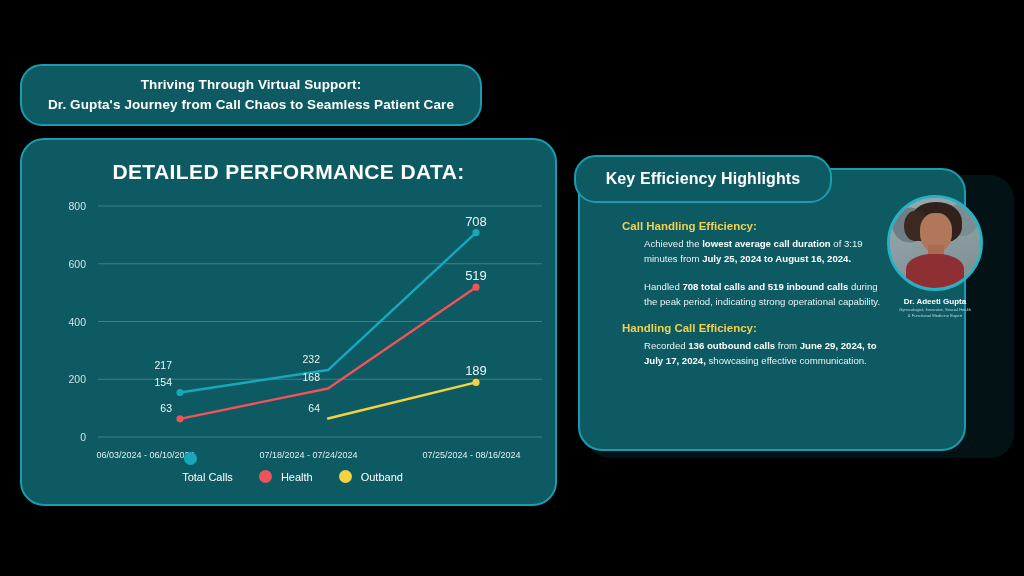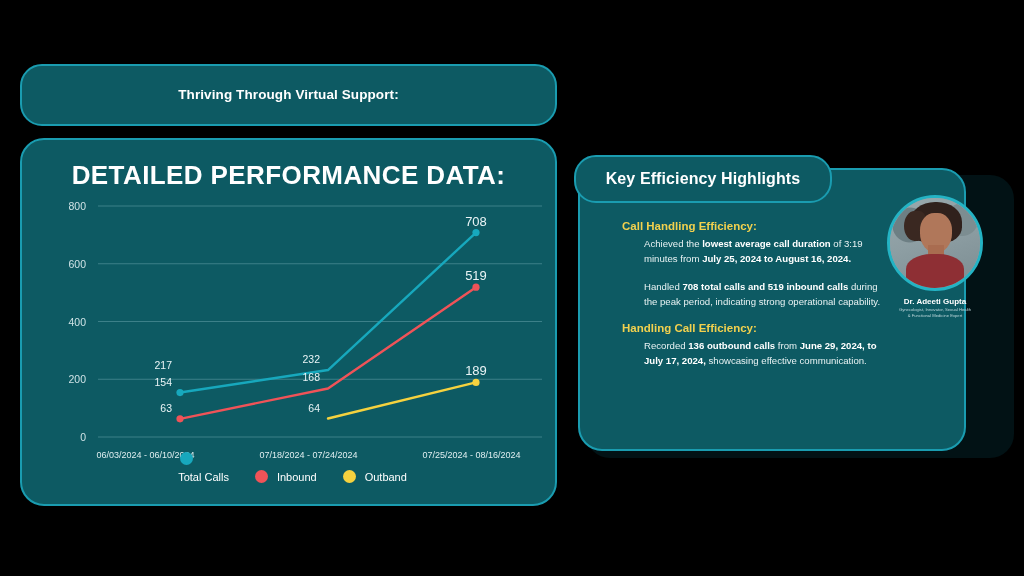--- a/index.html
+++ b/index.html
@@ -14,38 +14,38 @@
   
   .panel {
     position: absolute;
     background: #0d5a63;
     border: 2px solid #1a9cb0;
     border-radius: 26px;
   }
 
   
   #title-banner {
-    left: 20px; top: 64px; width: 537px; height: 62px;
+    left: 20px; top: 64px; width: 462px; height: 62px;
     border-radius: 22px;
     display: flex; align-items: center; justify-content: center;
   }
   #title-banner .t-text {
     color: #ffffff; font-size: 13.5px; font-weight: 700;
     line-height: 1.45; text-align: center; letter-spacing: .1px;
   }
 
   
   #chart-card {
     left: 20px; top: 138px; width: 537px; height: 368px;
     border-radius: 24px;
   }
   #chart-title {
     margin-top: 20px;
     text-align: center; color: #ffffff;
-    font-size: 26px; font-weight: 800; letter-spacing: .4px;
+    font-size: 21px; font-weight: 800; letter-spacing: .4px;
   }
 
   .plot {
     position: absolute; left: 0; top: 52px; width: 537px; height: 260px;
   }
   .plot svg { display: block; }
 
   
   #x-ticks {
     position: absolute; left: 0; top: 310px; width: 537px;
@@ -147,20 +147,21 @@
   }
 </style>
 </head>
 <body>
 
 <div class="stage">
 
   <div class="panel" id="title-banner">
     <div class="t-text">
       <div>Thriving Through Virtual Support:</div>
+      <div>Dr. Gupta's Journey from Call Chaos to Seamless Patient Care</div>
     </div>
   </div>
 
   <div class="panel" id="chart-card">
     <div id="chart-title">DETAILED PERFORMANCE DATA:</div>
 
     <div class="plot">
       <svg id="chart-svg" width="537" height="260">
           <line x1="76" y1="245" x2="520" y2="245" stroke="#3c8089" stroke-width="1"></line>
           <text x="64" y="249" fill="#cfe3e6" font-size="10.5" text-anchor="end" font-family="&quot;Liberation Sans&quot;, sans-serif">0</text>
@@ -198,21 +199,21 @@
         <span>07/25/2024 - 08/16/2024</span>
       </div>
 
     <div id="legend">
         <div class="li first">
           <div class="dot" style="background: rgb(23, 168, 189);"></div>
           <span class="ll">Total Calls</span>
         </div>
         <div class="li">
           <div class="dot" style="background: rgb(240, 83, 88);"></div>
-          <span class="ll">Inbound</span>
+          <span class="ll">Health</span>
         </div>
         <div class="li">
           <div class="dot" style="background: rgb(245, 210, 63);"></div>
           <span class="ll">Outband</span>
         </div>
       </div>
   </div>
 
   <div id="highlights-shadow"></div>
 

